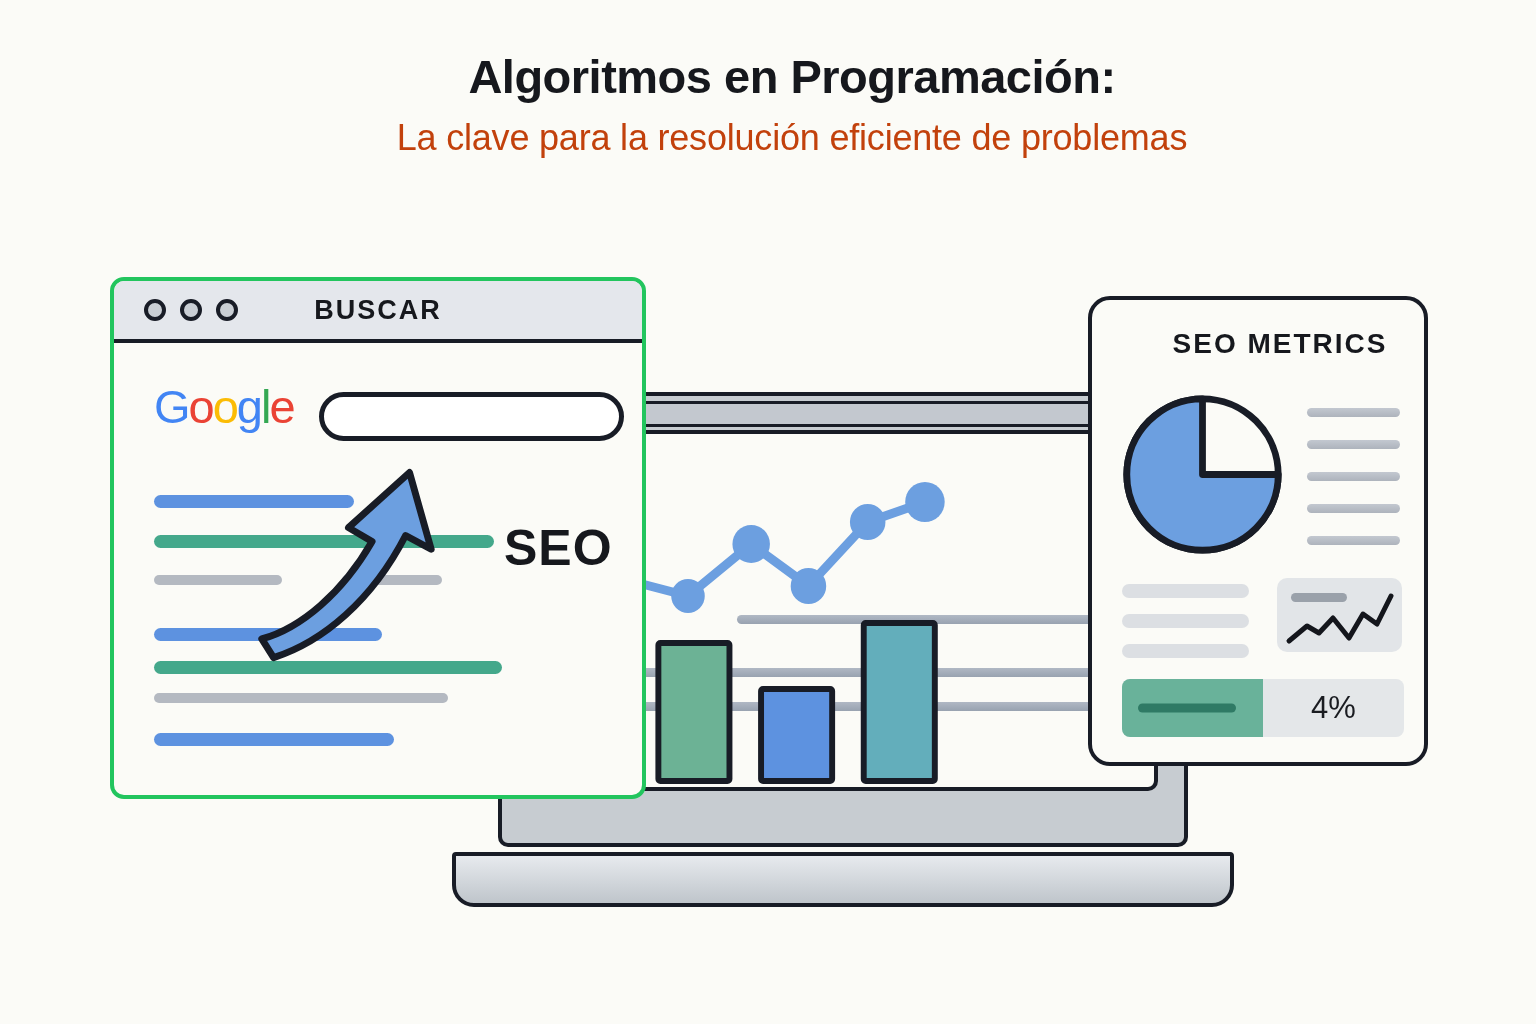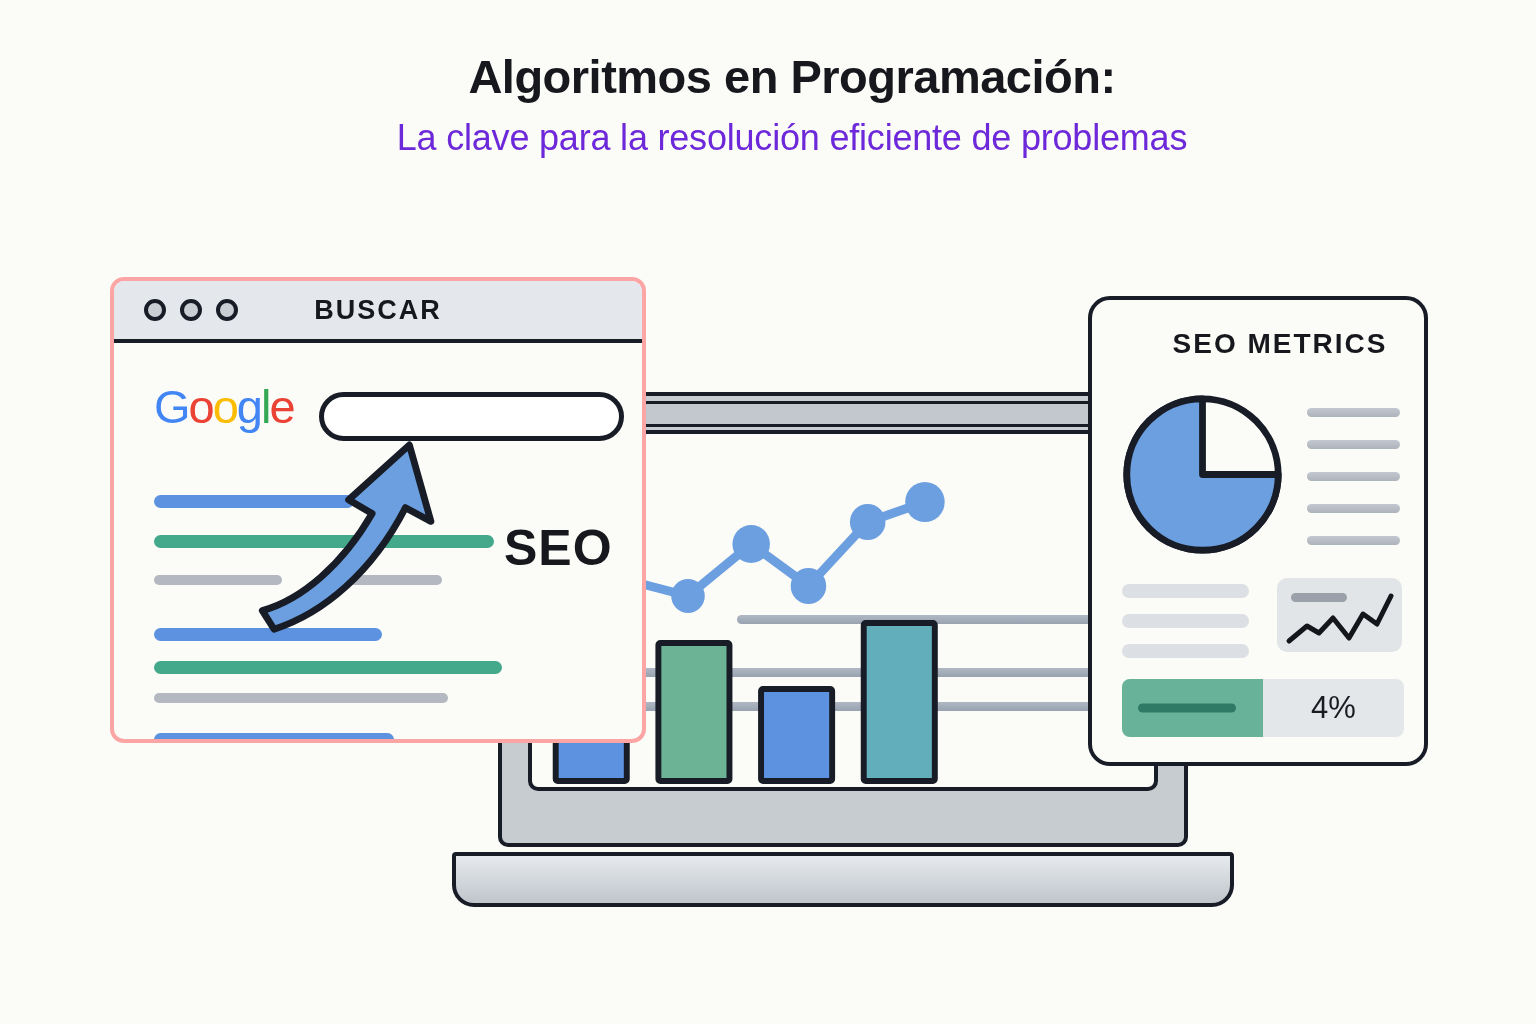--- a/index.html
+++ b/index.html
@@ -14,21 +14,21 @@
 
   
   .heading{
     position:absolute;left:0;right:0;top:50px;text-align:center;margin-left:48px;
   }
   .title{
     font-size:47px;font-weight:bold;color:#16181d;letter-spacing:-0.5px;
     line-height:1.15;margin:0;
   }
   .subtitle{
-    font-size:36px;font-weight:normal;color:#6d28d9;letter-spacing:-0.2px;
+    font-size:36px;font-weight:normal;color:#c2410c;letter-spacing:-0.2px;
     line-height:1.2;margin:12px 0 0 0;
   }
 
   
   .laptop-outer{
     position:absolute;left:498px;top:392px;width:690px;height:455px;
     background:#c7ccd1;border:4px solid #181c26;border-radius:10px;
     box-sizing:border-box;
   }
   .laptop-screen{
@@ -52,22 +52,22 @@
   .linechart{position:absolute;left:0;top:0;width:100%;height:260px;}
   .screen-lines{position:absolute;left:0;top:0;width:100%;height:100%;}
   .sline{
     position:absolute;height:9px;border-radius:5px;
     background:linear-gradient(180deg,#b0b8c4 0%,#98a2b0 100%);
   }
   .barchart{position:absolute;left:0;bottom:0;width:100%;height:180px;}
 
   
   .browser{
-    position:absolute;left:110px;top:277px;width:536px;height:466px;
-    background:#fbfbf7;border:4px solid #fca5a5;border-radius:14px;
+    position:absolute;left:110px;top:277px;width:536px;height:522px;
+    background:#fbfbf7;border:4px solid #22c55e;border-radius:14px;
     box-sizing:border-box;overflow:hidden;
   }
   .browser-titlebar{
     position:absolute;left:0;top:0;right:0;height:62px;
     background:#e4e7ec;border-bottom:4px solid #181c26;
     box-sizing:border-box;
     display:flex;align-items:center;
   }
   .dots{display:flex;gap:14px;margin-left:30px;}
   .dot{

